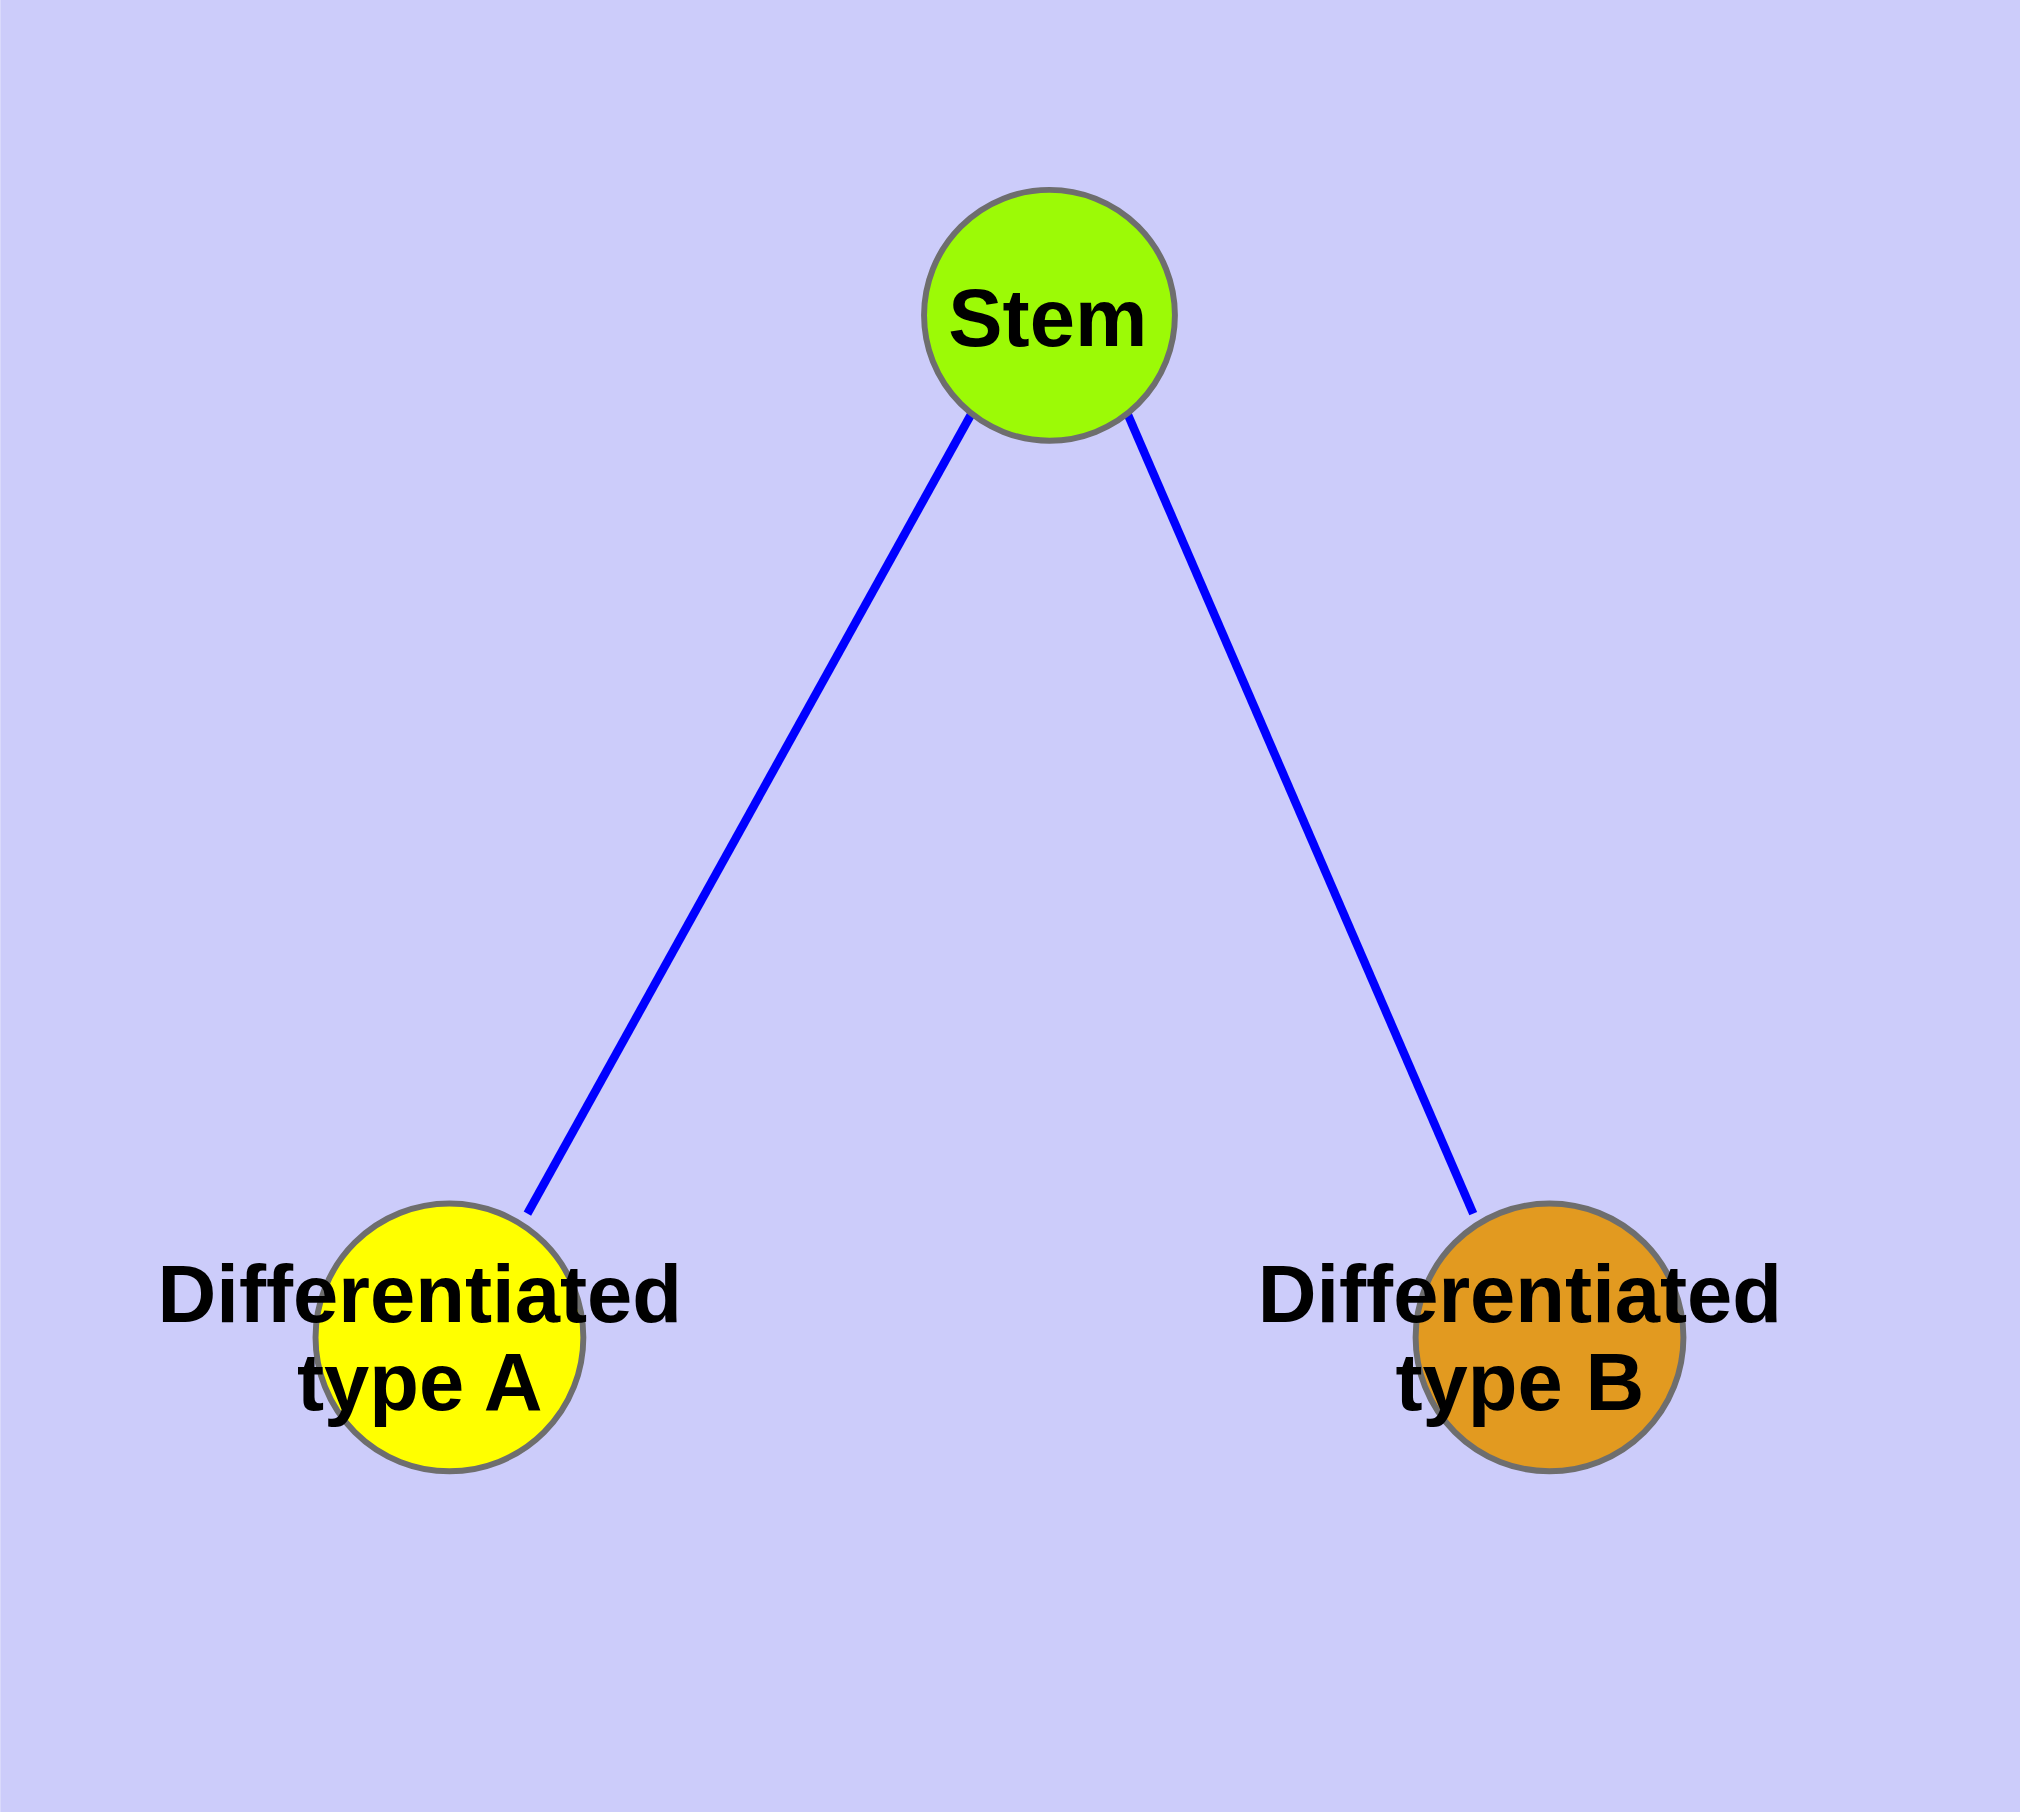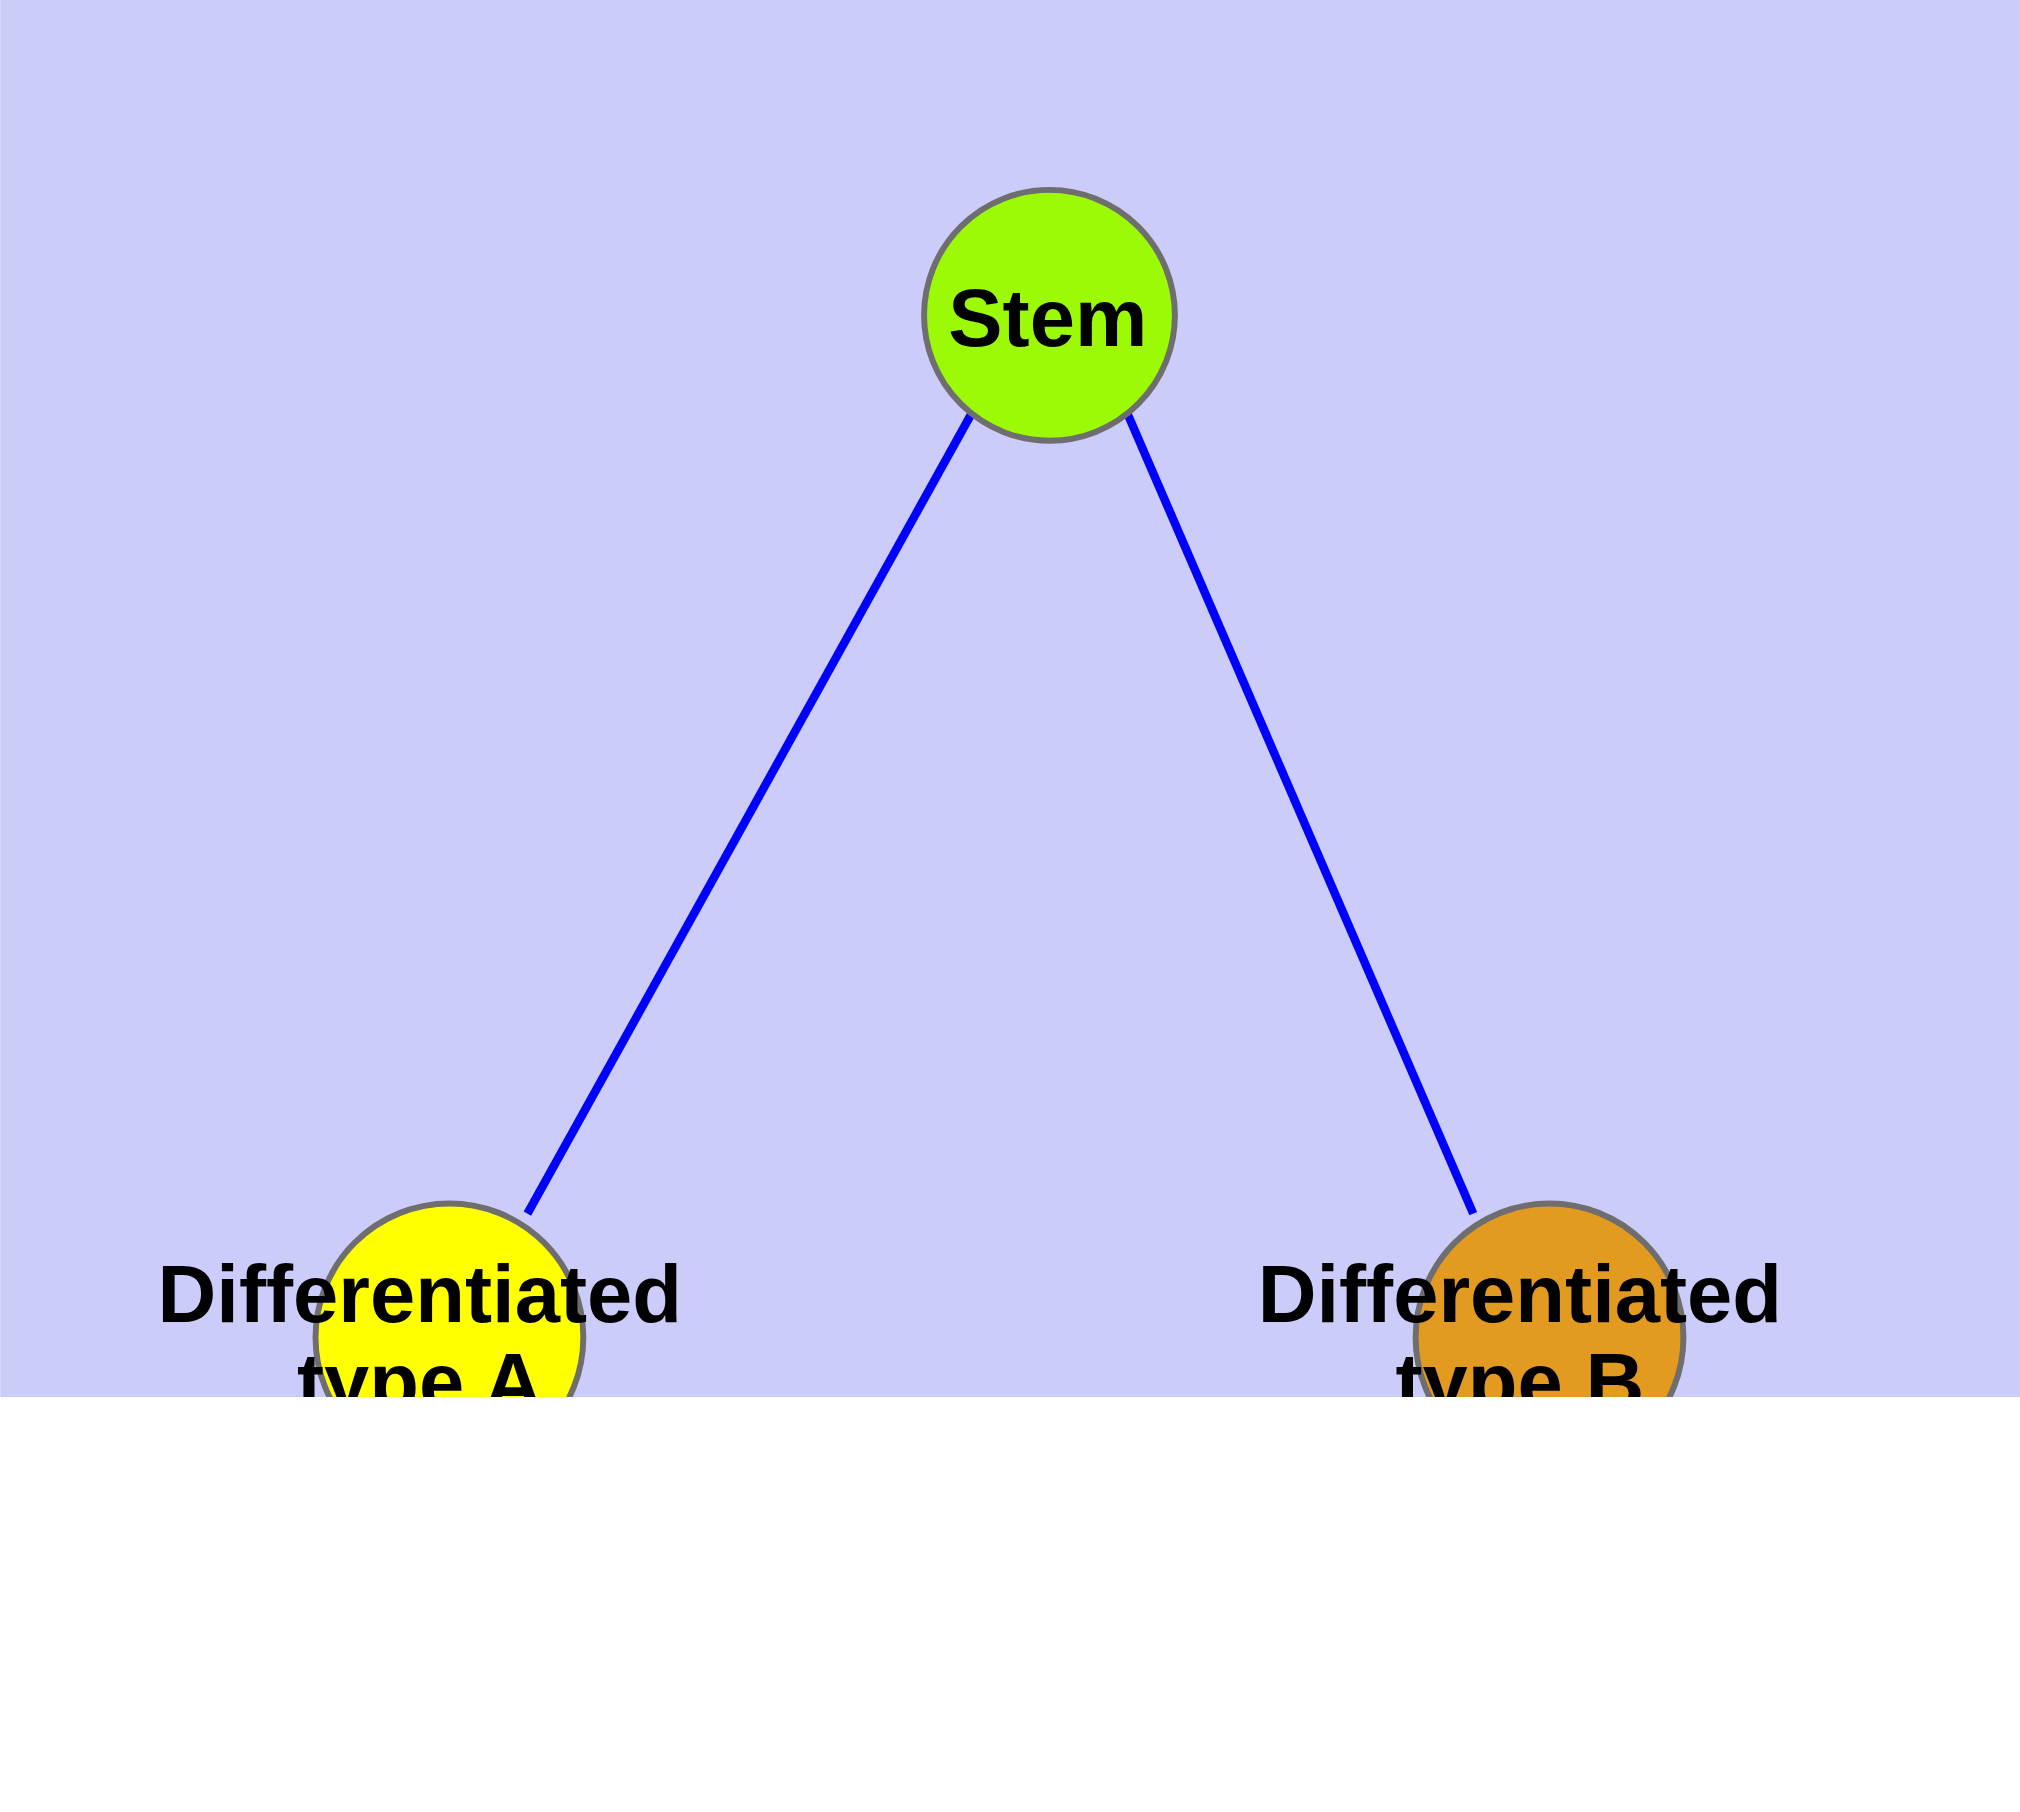--- a/index.html
+++ b/index.html
@@ -28,21 +28,21 @@
     font-weight: bold;
     fill: #000000;
     dominant-baseline: auto;
     text-anchor: middle;
     white-space: pre;
   }
 </style>
 </head>
 <body>
 
-<div id="stage" style="width: 2021px; height: 1397px; background: rgb(255, 255, 255);">
+<div id="stage" style="width: 2021px; height: 1812px; background: rgb(255, 255, 255);">
   <svg id="graph-canvas" viewBox="0 0 2384 2138" xmlns="http://www.w3.org/2000/svg" style="width: 2021px; height: 1812px;">
     <rect id="bg-rect" x="0" y="0" width="2384" height="2138" fill="#ccccfa"></rect>
     <g id="edge-layer">
         <line x1="1146" y1="488" x2="622" y2="1432" stroke="#0000ff" stroke-width="10" stroke-linecap="butt"></line>
         <line x1="1330" y1="488" x2="1738" y2="1432" stroke="#0000ff" stroke-width="10" stroke-linecap="butt"></line>
       </g>
     <g id="node-layer">
         <g>
           <circle cx="1238" cy="372" r="148" fill="#9cfa06" stroke="#6e6e6e" stroke-width="7"></circle>
         </g>

